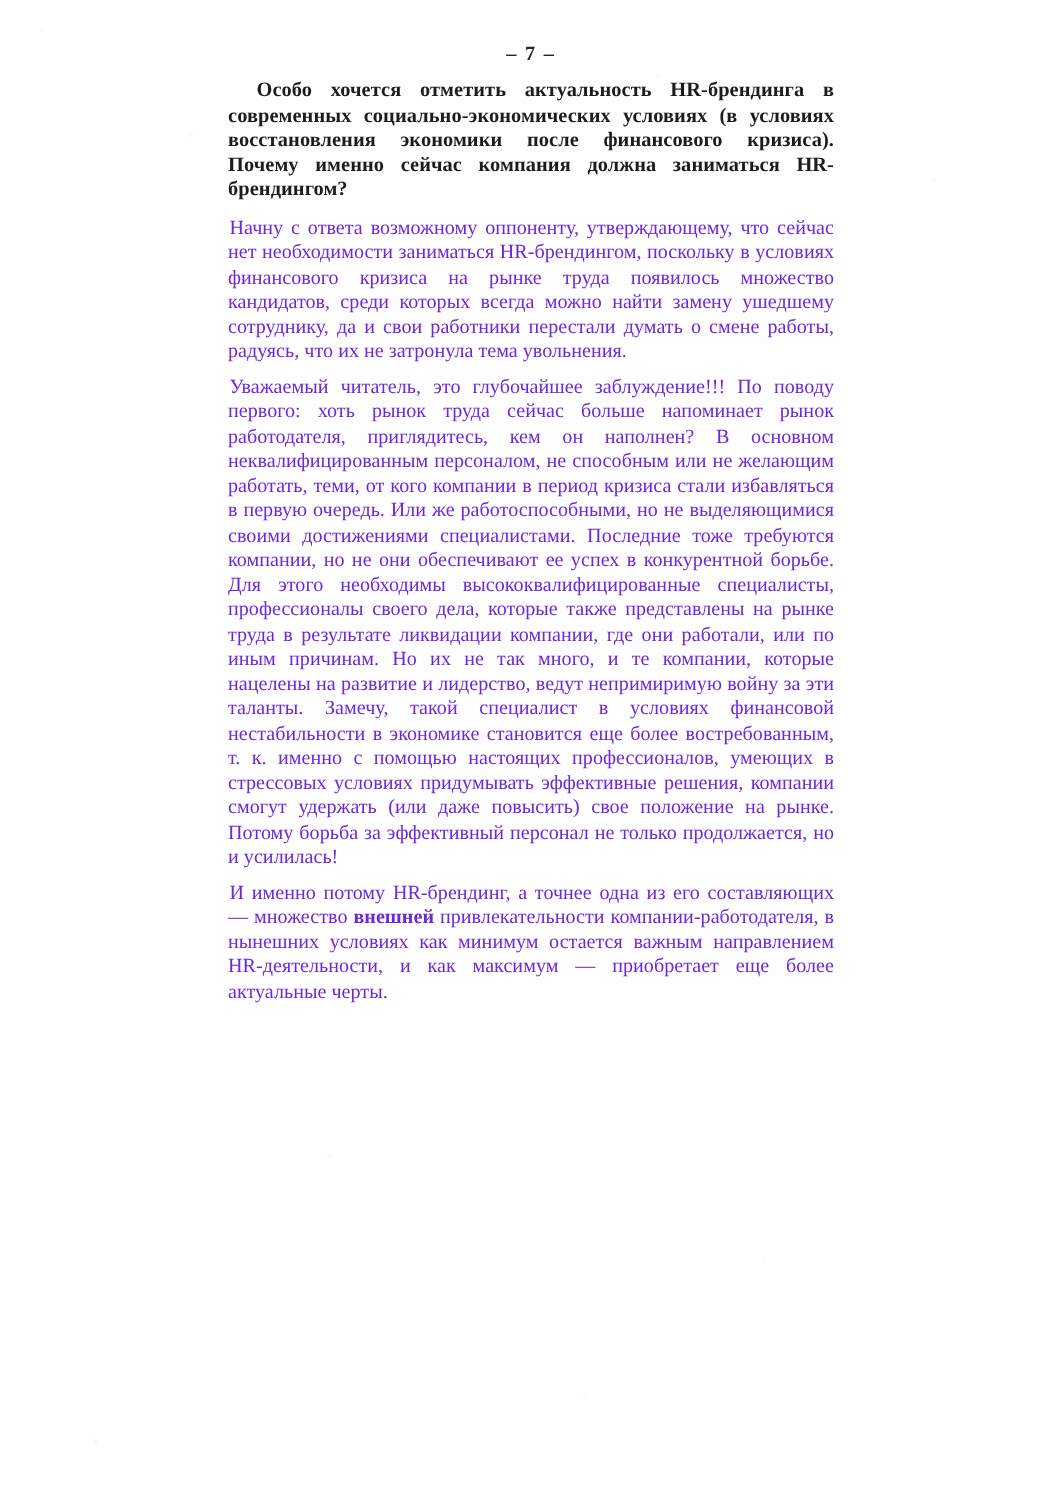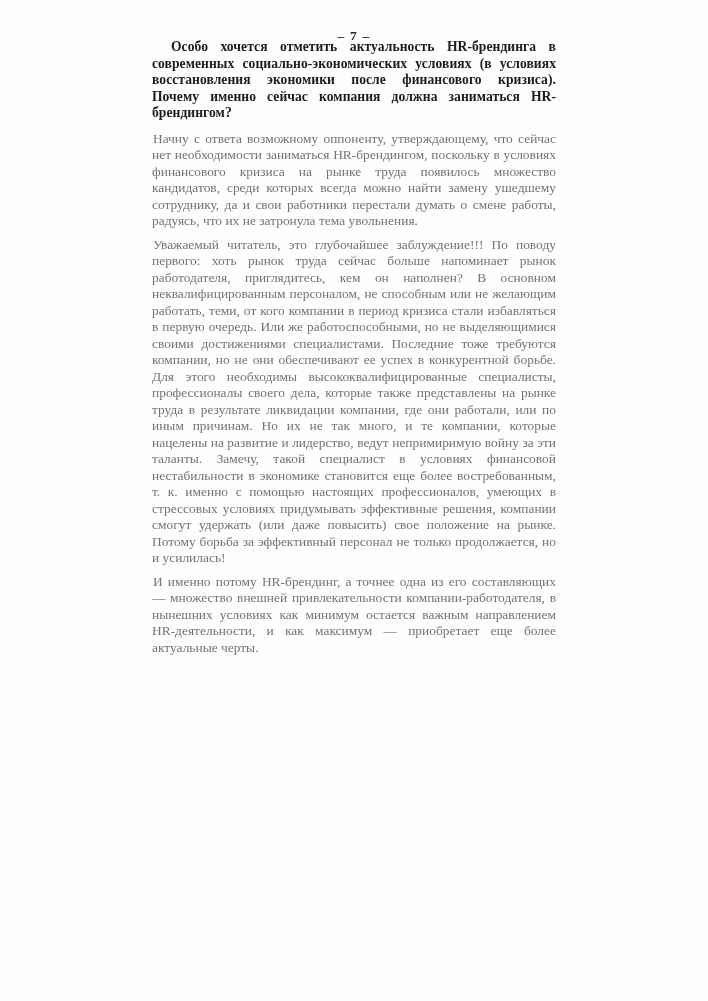--- a/index.html
+++ b/index.html
@@ -42,21 +42,21 @@
     text-align: center;
     font-size: 13.5px;
     font-weight: bold;
     letter-spacing: 1.2px;
     color: #2a2624;
   }
 
   .textblock {
     position: absolute;
     left: 152px;
-    top: 39px;
+    top: 52px;
     width: 404px;
   }
 
   .lead {
     margin: 0 0 9px 0;
     font-size: 13.6px;
     line-height: 16.6px;
     font-weight: bold;
     text-align: justify;
     text-indent: 19px;
@@ -65,25 +65,25 @@
     color: #1f1b19;
   }
 
   p.body {
     margin: 0 0 7px 0;
     font-size: 13.4px;
     line-height: 16.5px;
     text-align: justify;
     text-indent: 1px;
     letter-spacing: 0.02px;
-    color: #737373;
+    color: #6d28d9;
   }
   p.body:last-child { margin-bottom: 0; }
 
-  p.body b { font-weight: normal; }
+  p.body b { font-weight: bold; }
 </style>
 </head>
 <body>
 
 <div class="page">
 
   <div class="speckle"></div>
 
   <div class="folio">– 7 –</div>
 

